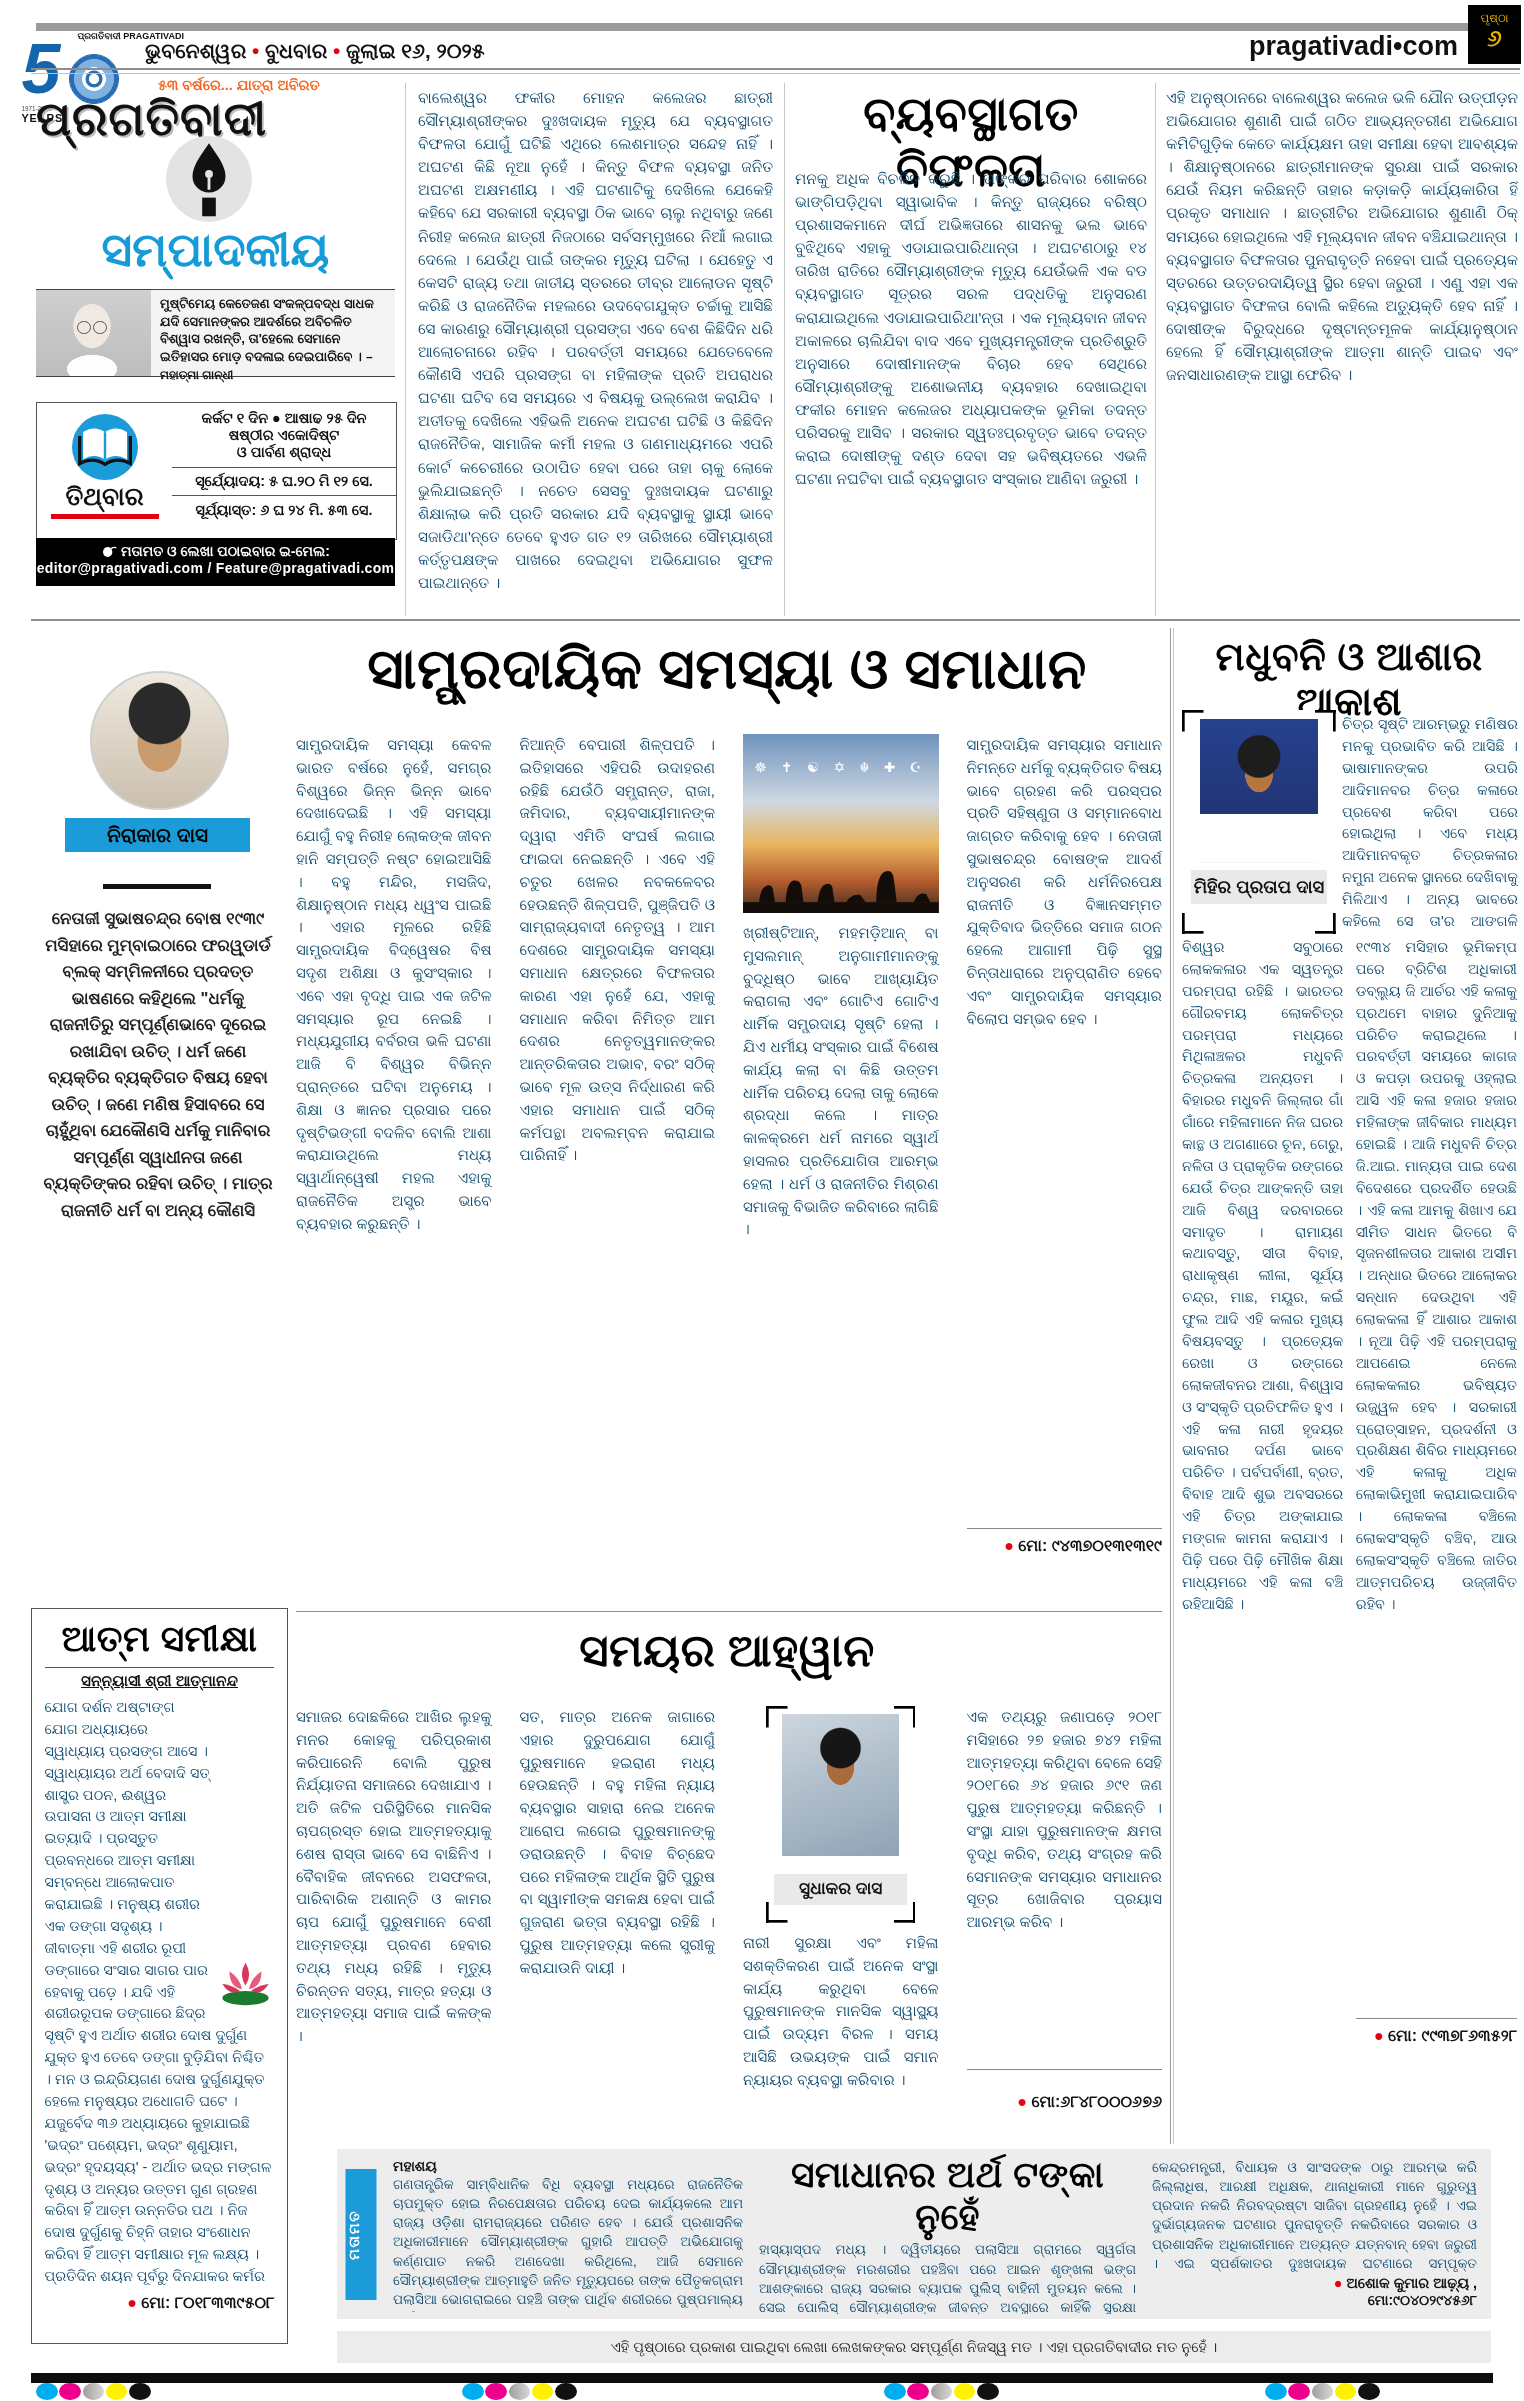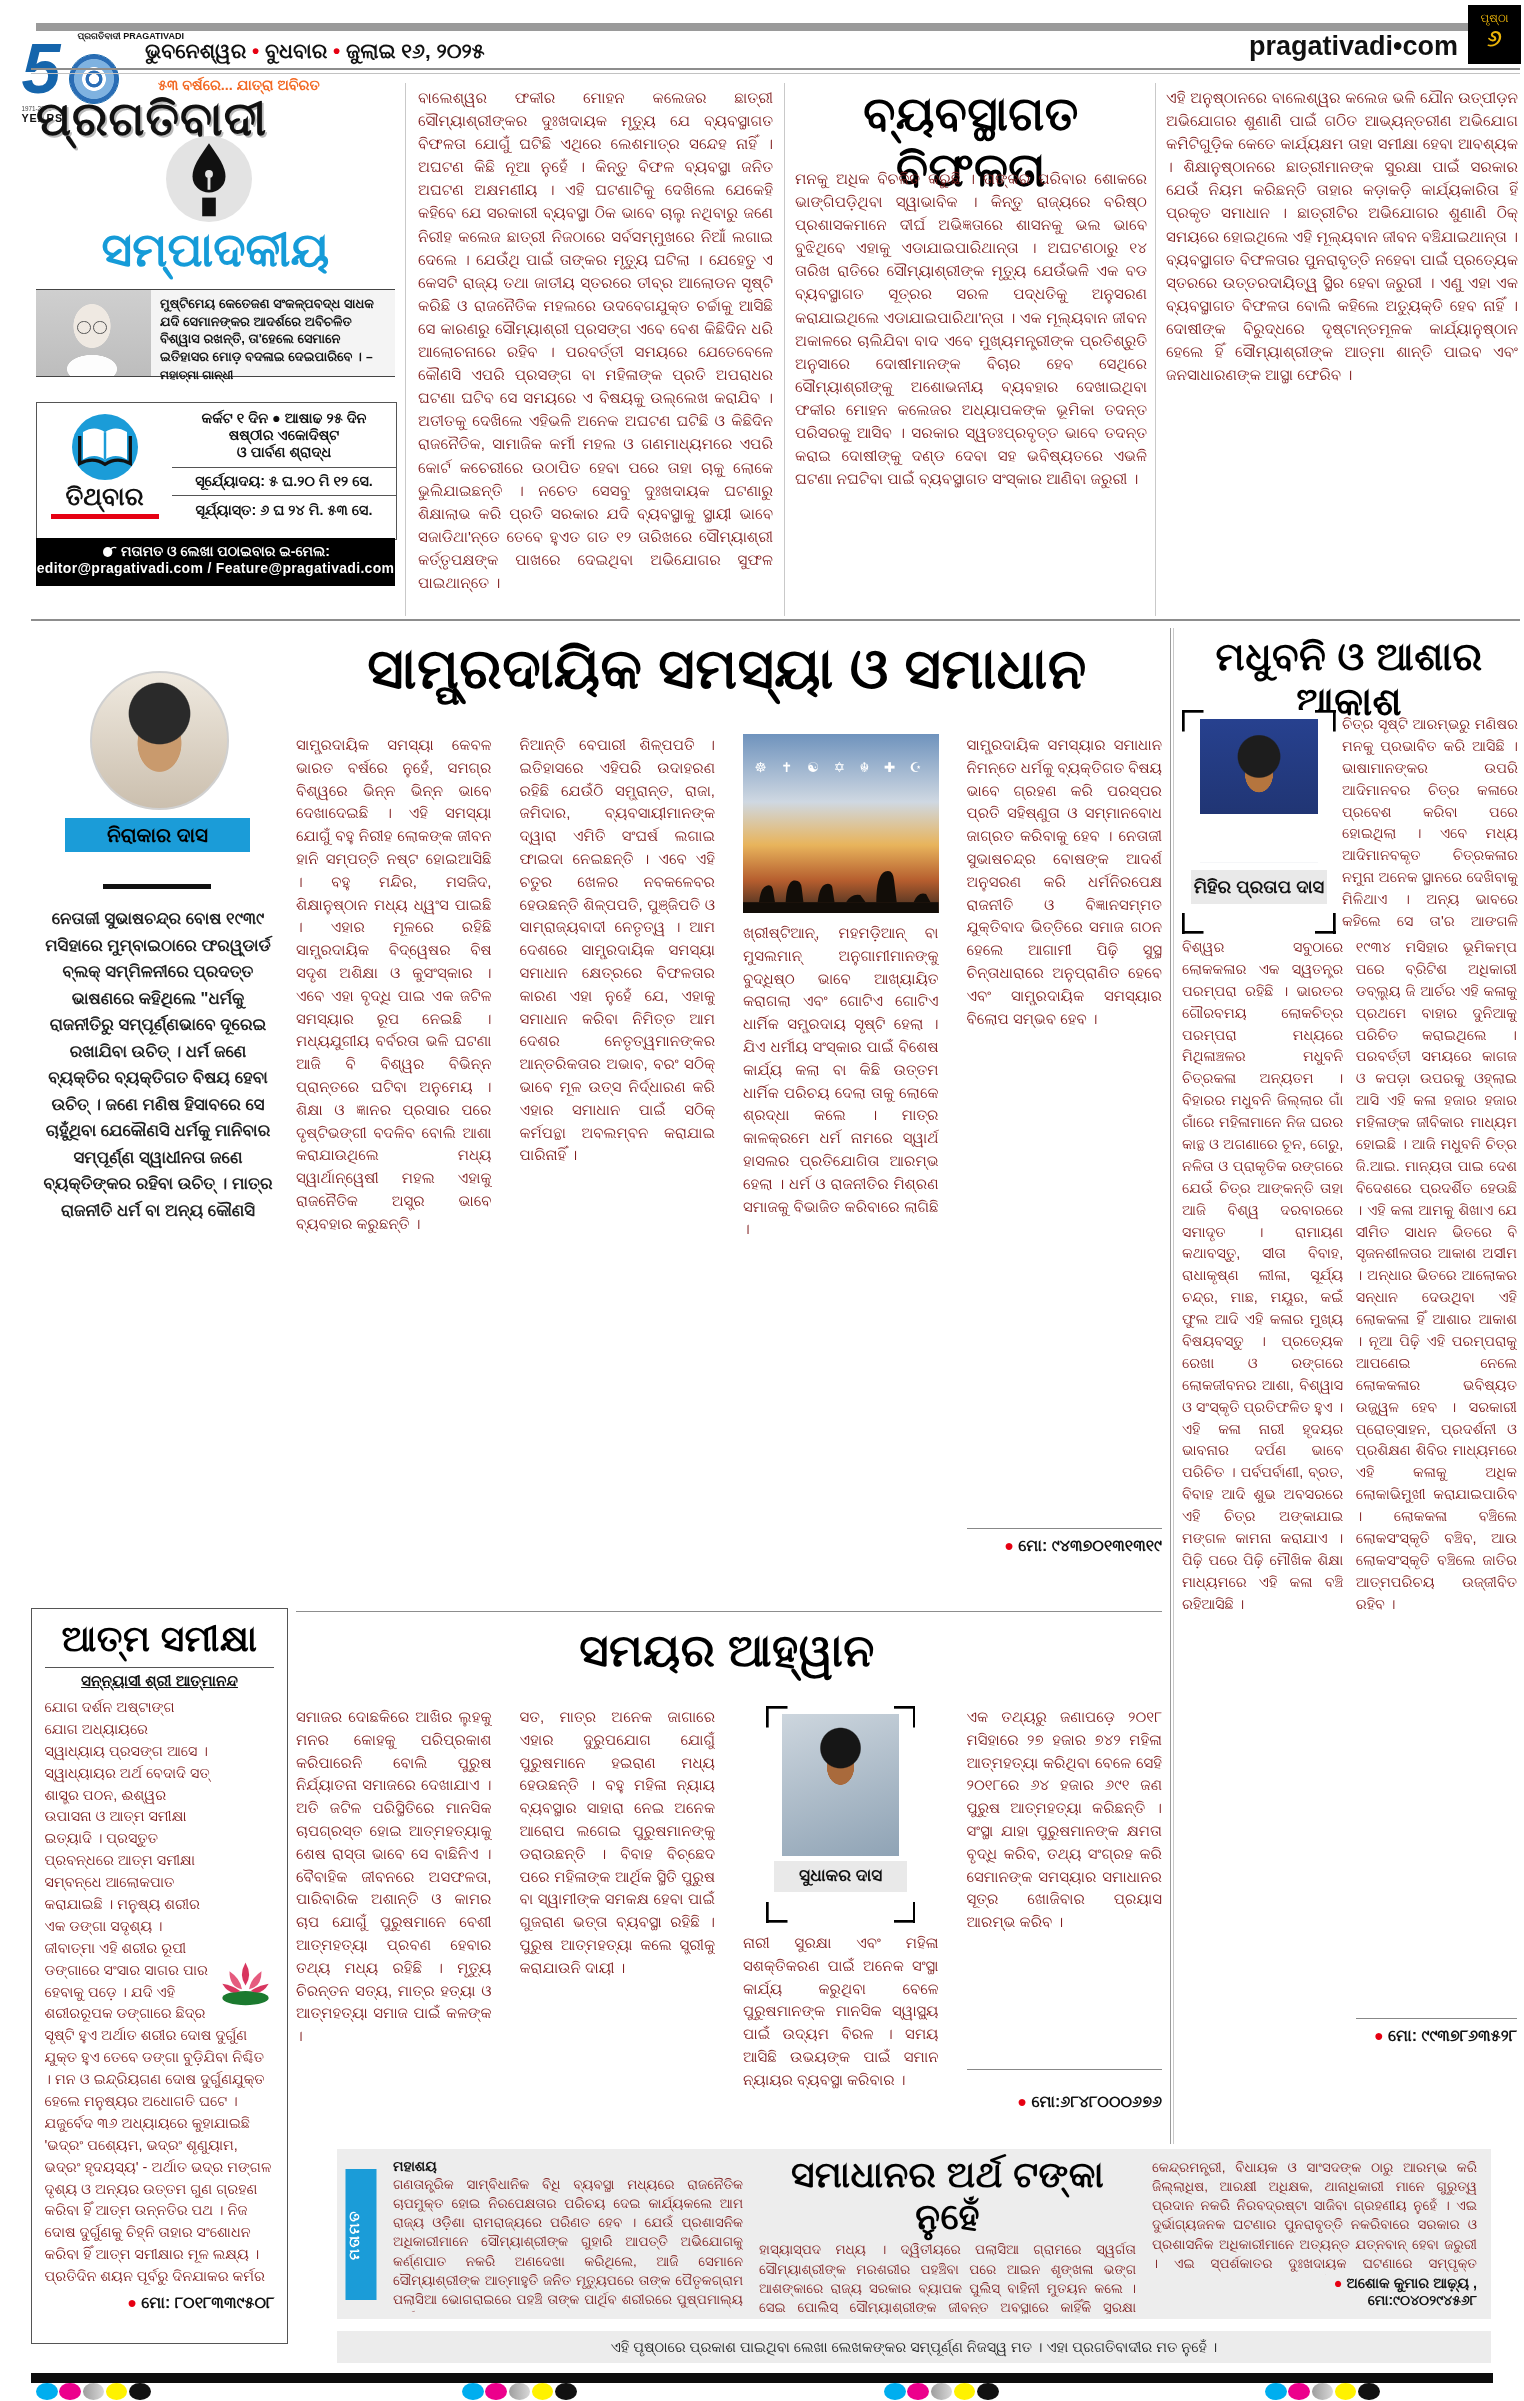--- a/index.html
+++ b/index.html
@@ -1,19 +1,19 @@
 <!DOCTYPE html>
 <html style="font-size:14.4px"><head>
 <meta charset="utf-8">
 <style>
   html,body{margin:0;padding:0;background:#fff;}
   .page{position:relative;width:1525px;height:2401px;background:#fff;overflow:hidden;
         font-family:"Liberation Sans","DejaVu Sans",sans-serif;color:#111;}
   .abs{position:absolute;}
-  .bt{font-size:15px;line-height:1.52;text-align:justify;color:#7f1d1d;overflow:hidden;}
+  .bt{font-size:15px;line-height:1.52;text-align:justify;color:#0c4a6e;overflow:hidden;}
   .vr{position:absolute;width:0.9px;background:#c9c9c9;}
   .hr{position:absolute;background:#8d8d8d;}
   .dot{color:#e60012;font-weight:bold;}
   .phone{font-weight:bold;font-size:16px;text-align:right;}
   .phone:before{content:"● ";color:#e60012;}
   .plate{background:#e9e9e9;text-align:center;font-weight:bold;}
   .brk{background-color:#fff;background-repeat:no-repeat;background-image:
     linear-gradient(#000,#000),linear-gradient(#000,#000),linear-gradient(#000,#000),linear-gradient(#000,#000),
     linear-gradient(#000,#000),linear-gradient(#000,#000),linear-gradient(#000,#000),linear-gradient(#000,#000);
     background-position:left top,left top,right top,right top,left bottom,left bottom,right bottom,right bottom;
@@ -209,21 +209,21 @@
 
   <div class="abs colwrap" style="left:296px;top:1706px;width:866px;height:429px;">
     <div class="bt" style="height:429px;">ସମାଜର ଦୋଛକିରେ ଆଖିର ଲୁହକୁ ମନର କୋହକୁ ପରିପ୍ରକାଶ କରିପାରେନି ବୋଲି ପୁରୁଷ ନିର୍ଯ୍ୟାତନା ସମାଜରେ ଦେଖାଯାଏ । ଅତି ଜଟିଳ ପରିସ୍ଥିତିରେ ମାନସିକ ଚାପଗ୍ରସ୍ତ ହୋଇ ଆତ୍ମହତ୍ୟାକୁ ଶେଷ ରାସ୍ତା ଭାବେ ସେ ବାଛିନିଏ । ବୈବାହିକ ଜୀବନରେ ଅସଫଳତା, ପାରିବାରିକ ଅଶାନ୍ତି ଓ କାମର ଚାପ ଯୋଗୁଁ ପୁରୁଷମାନେ ବେଶୀ ଆତ୍ମହତ୍ୟା ପ୍ରବଣ ହେବାର ତଥ୍ୟ ମଧ୍ୟ ରହିଛି । ମୃତ୍ୟୁ ଚିରନ୍ତନ ସତ୍ୟ, ମାତ୍ର ହତ୍ୟା ଓ ଆତ୍ମହତ୍ୟା ସମାଜ ପାଇଁ କଳଙ୍କ ।</div>
     <div class="bt" style="height:429px;">ସତ, ମାତ୍ର ଅନେକ ଜାଗାରେ ଏହାର ଦୁରୁପଯୋଗ ଯୋଗୁଁ ପୁରୁଷମାନେ ହଇରାଣ ମଧ୍ୟ ହେଉଛନ୍ତି । ବହୁ ମହିଳା ନ୍ୟାୟ ବ୍ୟବସ୍ଥାର ସାହାରା ନେଇ ଅନେକ ଆରୋପ ଲଗେଇ ପୁରୁଷମାନଙ୍କୁ ଡରାଉଛନ୍ତି । ବିବାହ ବିଚ୍ଛେଦ ପରେ ମହିଳାଙ୍କ ଆର୍ଥିକ ସ୍ଥିତି ପୁରୁଷ ବା ସ୍ୱାମୀଙ୍କ ସମକକ୍ଷ ହେବା ପାଇଁ ଗୁଜରାଣ ଭତ୍ତା ବ୍ୟବସ୍ଥା ରହିଛି । ପୁରୁଷ ଆତ୍ମହତ୍ୟା କଲେ ସ୍ତ୍ରୀକୁ କରାଯାଉନି ଦାୟୀ ।</div>
     <div style="height:429px;overflow:hidden;">
       <div class="brk" style="width:133px;height:201px;padding:8px;margin:0 auto 9px;">
         <div style="width:117px;height:142px;margin:0 auto;background:
           radial-gradient(circle at 50% 24%,#161616 0 16%,transparent 17%),
           radial-gradient(ellipse 22.4px 30px at 50% 37%,#a96a3c 0 60%,transparent 62%),
           linear-gradient(160deg,#cdd6de,#8fa3b5);"></div>
-        <div class="plate" style="margin-top:5px;font-size:17px;line-height:1.8;">ସୁଧାକର ଦାସ</div>
+        <div class="plate" style="margin-top:18px;font-size:17px;line-height:1.8;">ସୁଧାକର ଦାସ</div>
       </div>
       <div class="bt">ନାରୀ ସୁରକ୍ଷା ଏବଂ ମହିଳା ସଶକ୍ତିକରଣ ପାଇଁ ଅନେକ ସଂସ୍ଥା କାର୍ଯ୍ୟ କରୁଥିବା ବେଳେ ପୁରୁଷମାନଙ୍କ ମାନସିକ ସ୍ୱାସ୍ଥ୍ୟ ପାଇଁ ଉଦ୍ୟମ ବିରଳ । ସମୟ ଆସିଛି ଉଭୟଙ୍କ ପାଇଁ ସମାନ ନ୍ୟାୟର ବ୍ୟବସ୍ଥା କରିବାର ।</div>
     </div>
     <div style="height:429px;overflow:hidden;">
       <div class="bt" style="height:359px;">ଏକ ତଥ୍ୟରୁ ଜଣାପଡ଼େ ୨୦୧୮ ମସିହାରେ ୨୭ ହଜାର ୭୪୨ ମହିଳା ଆତ୍ମହତ୍ୟା କରିଥିବା ବେଳେ ସେହି ୨୦୧୮ରେ ୬୪ ହଜାର ୬୯୧ ଜଣ ପୁରୁଷ ଆତ୍ମହତ୍ୟା କରିଛନ୍ତି । ସଂସ୍ଥା ଯାହା ପୁରୁଷମାନଙ୍କ କ୍ଷମତା ବୃଦ୍ଧି କରିବ, ତଥ୍ୟ ସଂଗ୍ରହ କରି ସେମାନଙ୍କ ସମସ୍ୟାର ସମାଧାନର ସୂତ୍ର ଖୋଜିବାର ପ୍ରୟାସ ଆରମ୍ଭ କରିବ ।</div>
       <div style="border-top:0.9px solid #888;margin-top:3.6px;padding-top:23px;">
         <div class="phone">ମୋ:୬୮୪୮୦୦୦୬୭୬</div>
       </div>
     </div>
   </div>

